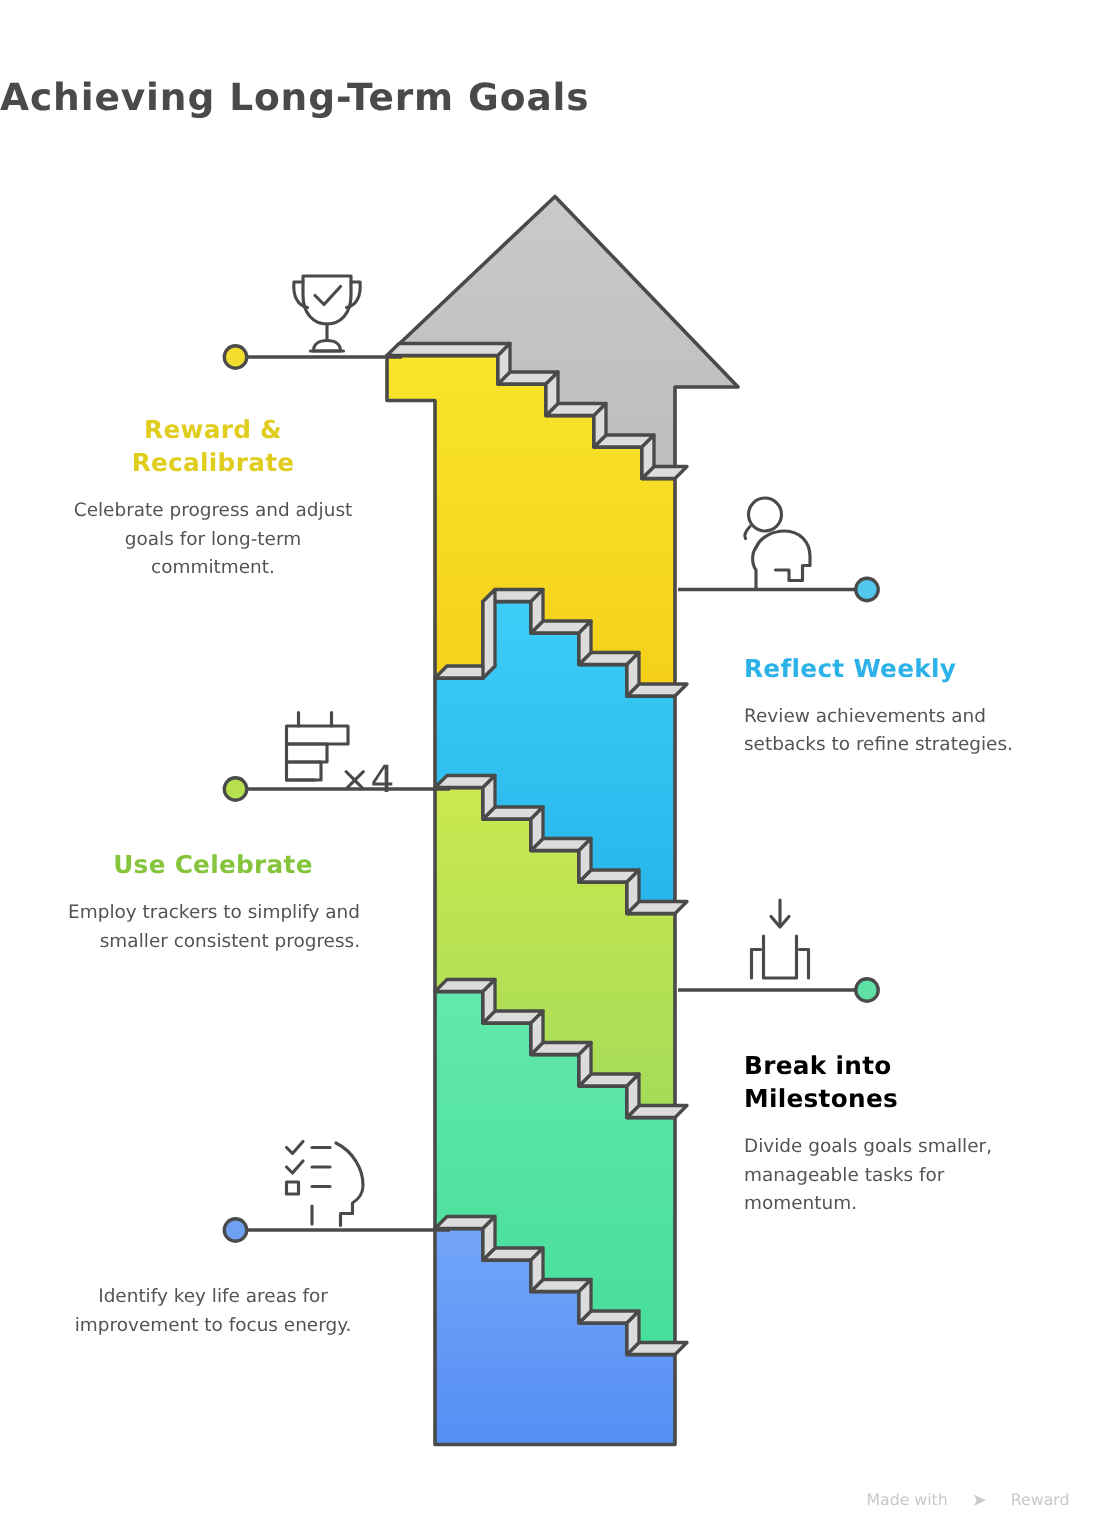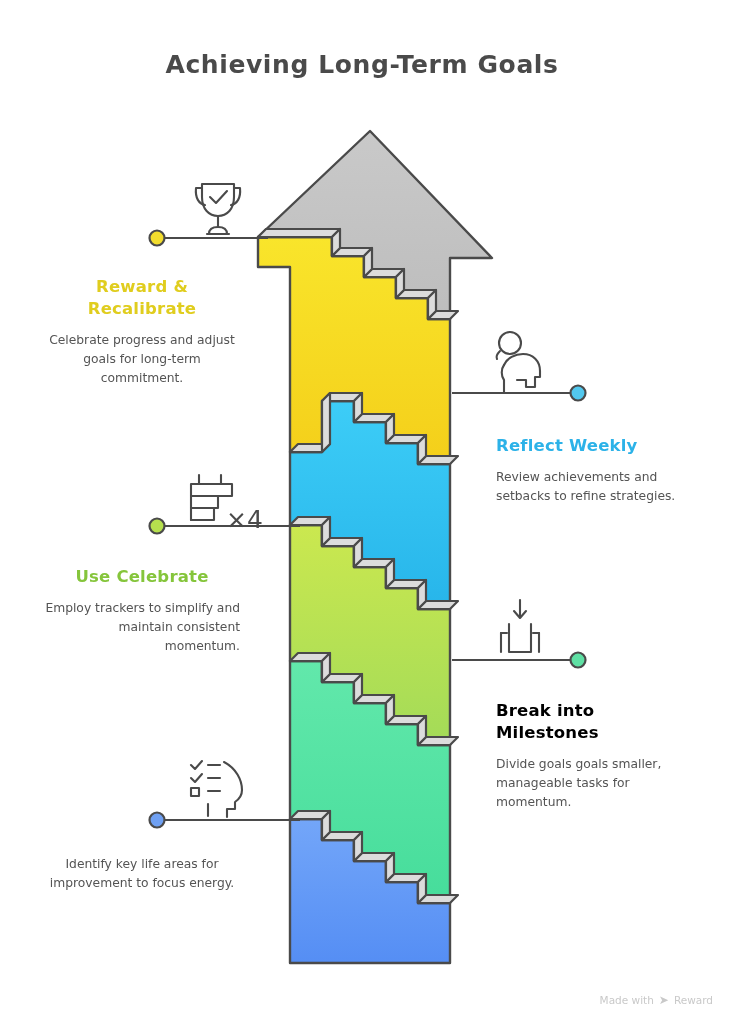--- a/index.html
+++ b/index.html
@@ -21,21 +21,20 @@
     width: 735px;
     height: 1024px;
   }
 
   
   .title {
     position: absolute;
     left: 0;
     top: 50px;
     width: 724px;
-    text-align: center;
     font-family: "DejaVu Sans", sans-serif;
     font-size: 25px;
     font-weight: bold;
     letter-spacing: 0.6px;
     color: #4a4a4a;
   }
 
   
   .stage {
     position: absolute;
@@ -81,21 +80,21 @@
   .block-templates .body  { text-align: right; }
   .block-reward .body     { text-align: center; }
 
   
   .watermark {
     position: absolute;
     right: 22px;
     bottom: 18px;
     display: flex;
     align-items: center;
-    gap: 5px;
+    gap: 16px;
     color: #c9c9c9;
     font-family: "DejaVu Sans", sans-serif;
     font-size: 10.5px;
   }
   .watermark .wm-logo {
     display: inline-block;
     line-height: 1;
     font-size: 12px;
     color: #c9c9c9;
   }
@@ -295,21 +294,21 @@
     <div class="body">Celebrate progress and adjust goals for long-term commitment.</div>
   </div>
 
   <div class="block block-reflect left-align">
     <div class="heading" style="color:#2cb2e8;">Reflect Weekly</div>
     <div class="body" style="text-align:left;">Review achievements and setbacks to refine strategies.</div>
   </div>
 
   <div class="block block-templates">
     <div class="heading" style="color:#85c53b;">Use Celebrate</div>
-    <div class="body">Employ trackers to simplify and maintain consistent momentum.</div>
+    <div class="body">Employ trackers to simplify and smaller consistent progress.</div>
   </div>
 
   <div class="block block-milestones left-align">
     <div class="heading" style="color:#000000;">Break into Milestones</div>
     <div class="body" style="text-align:left;">Divide goals goals smaller, manageable tasks for momentum.</div>
   </div>
 
   <div class="block block-priorities">
     <div class="body">Identify key life areas for improvement to focus energy.</div>
   </div>

